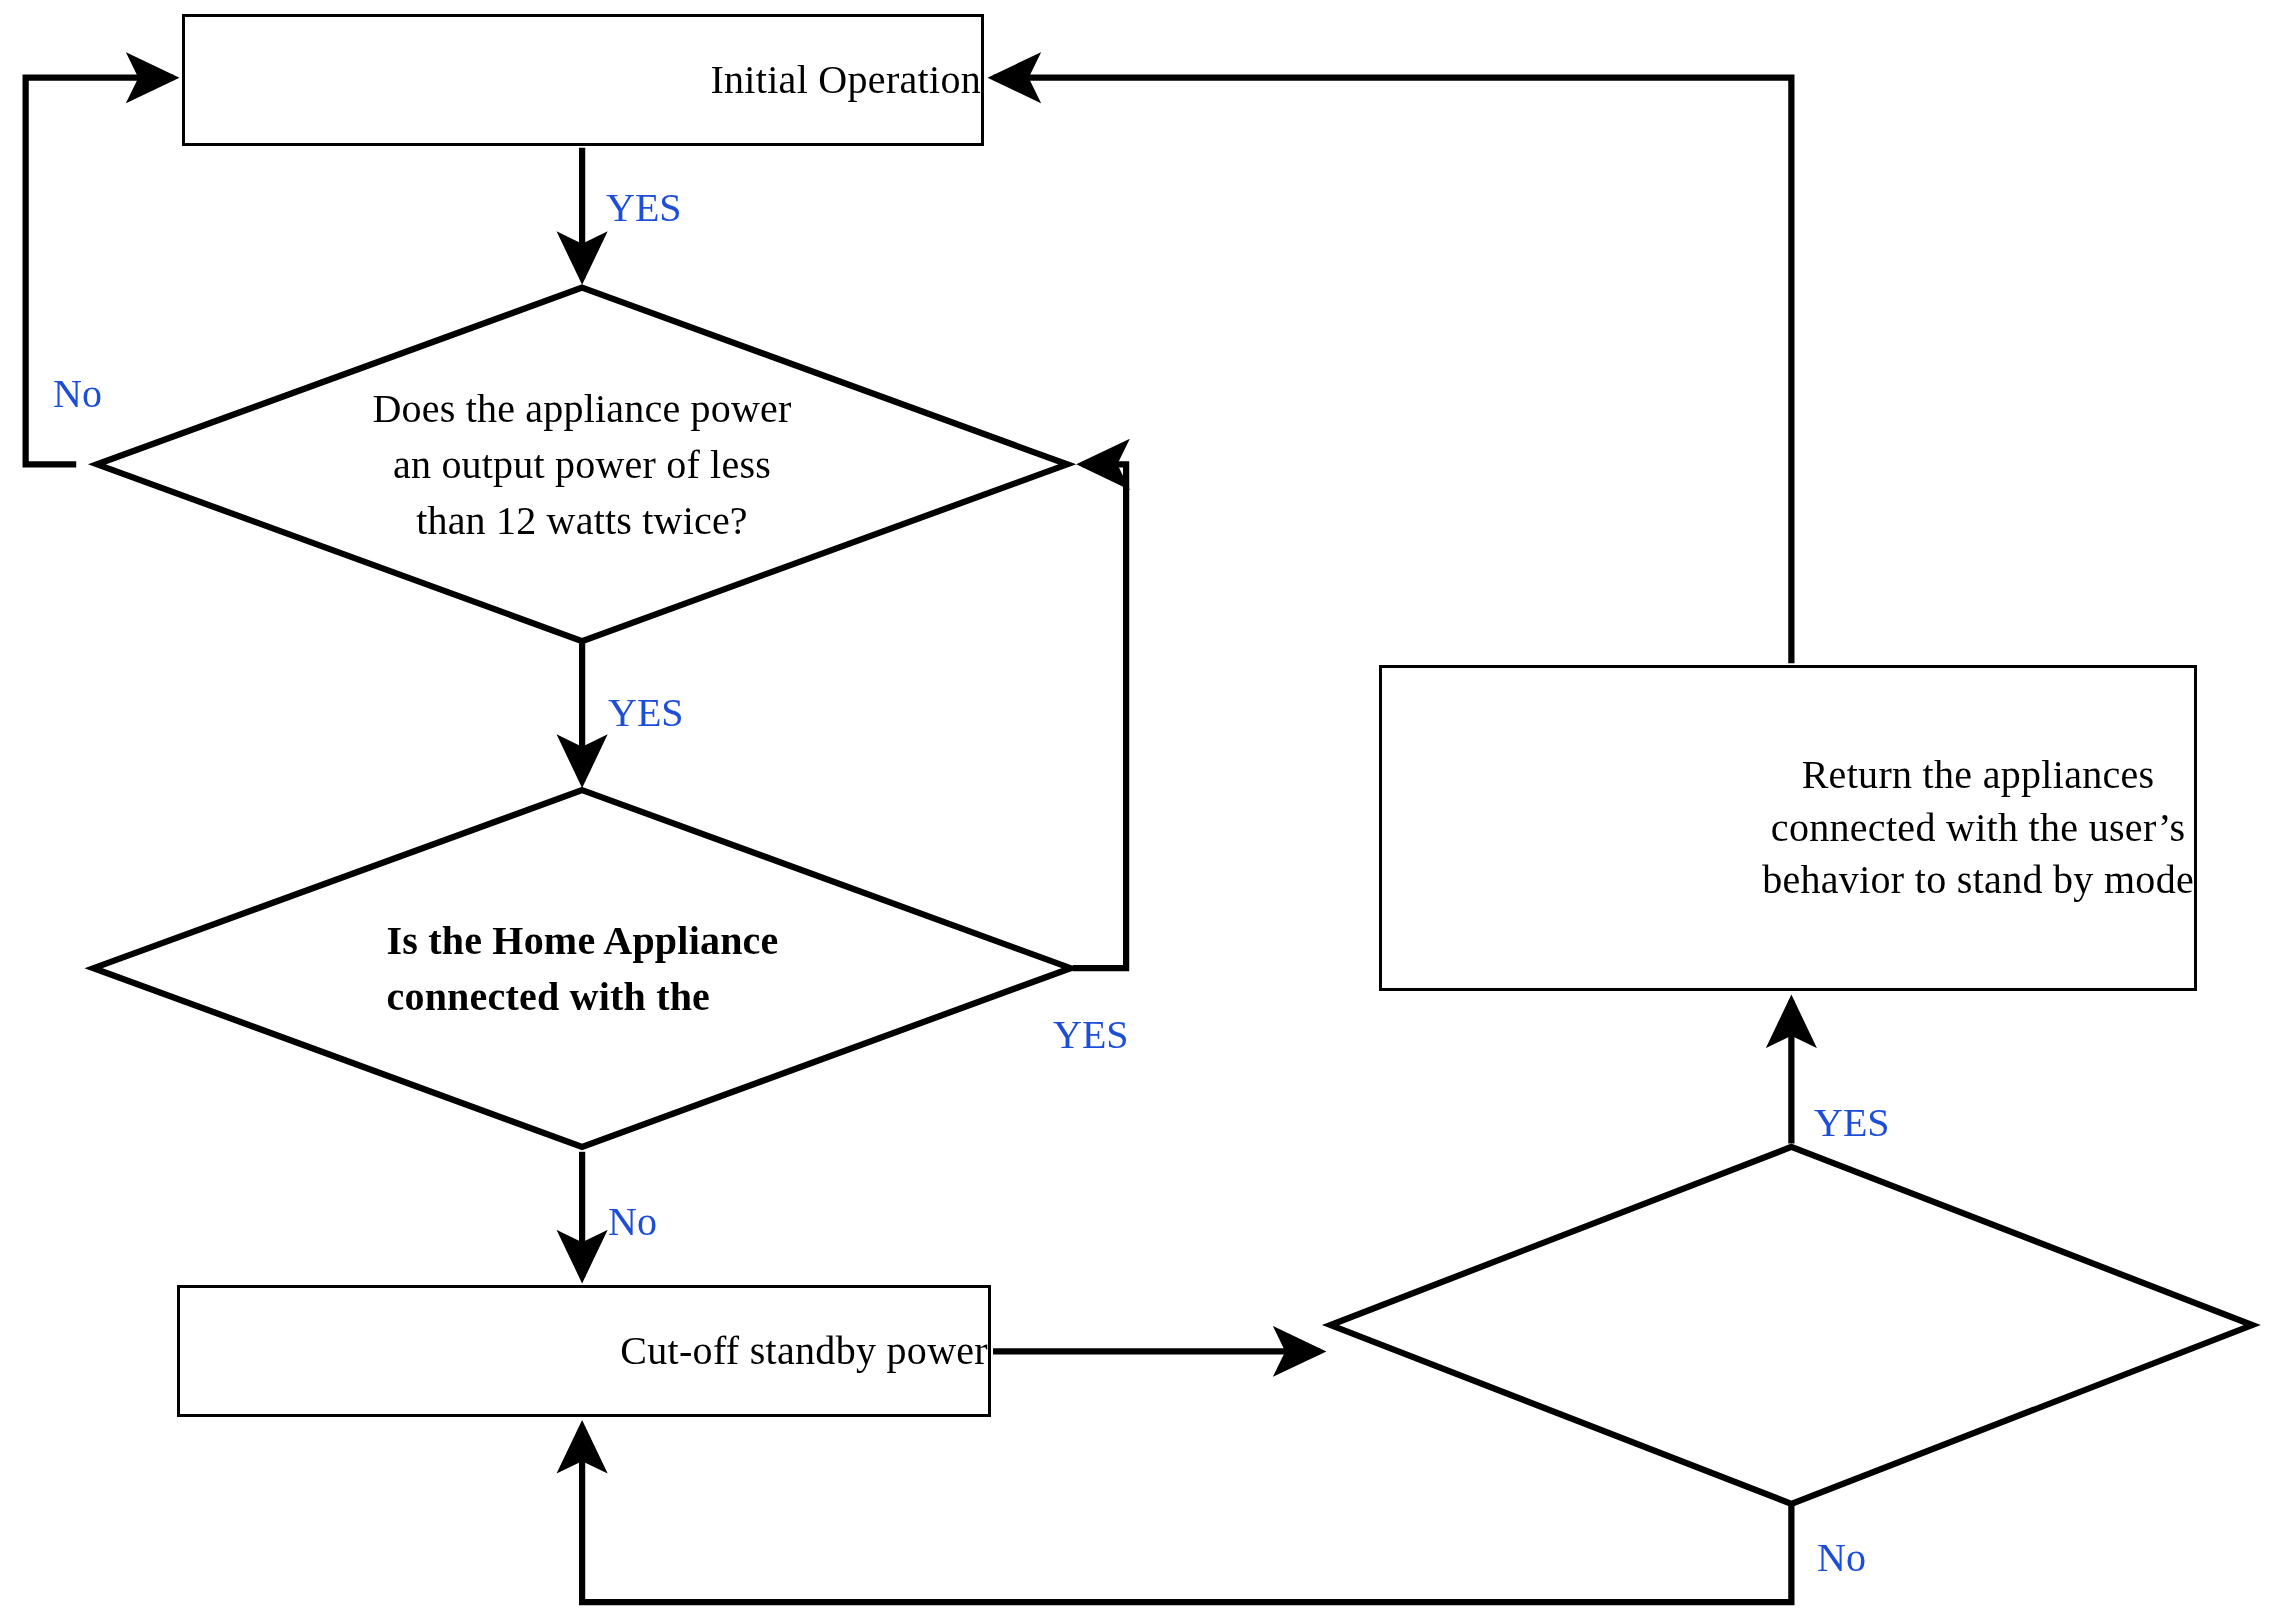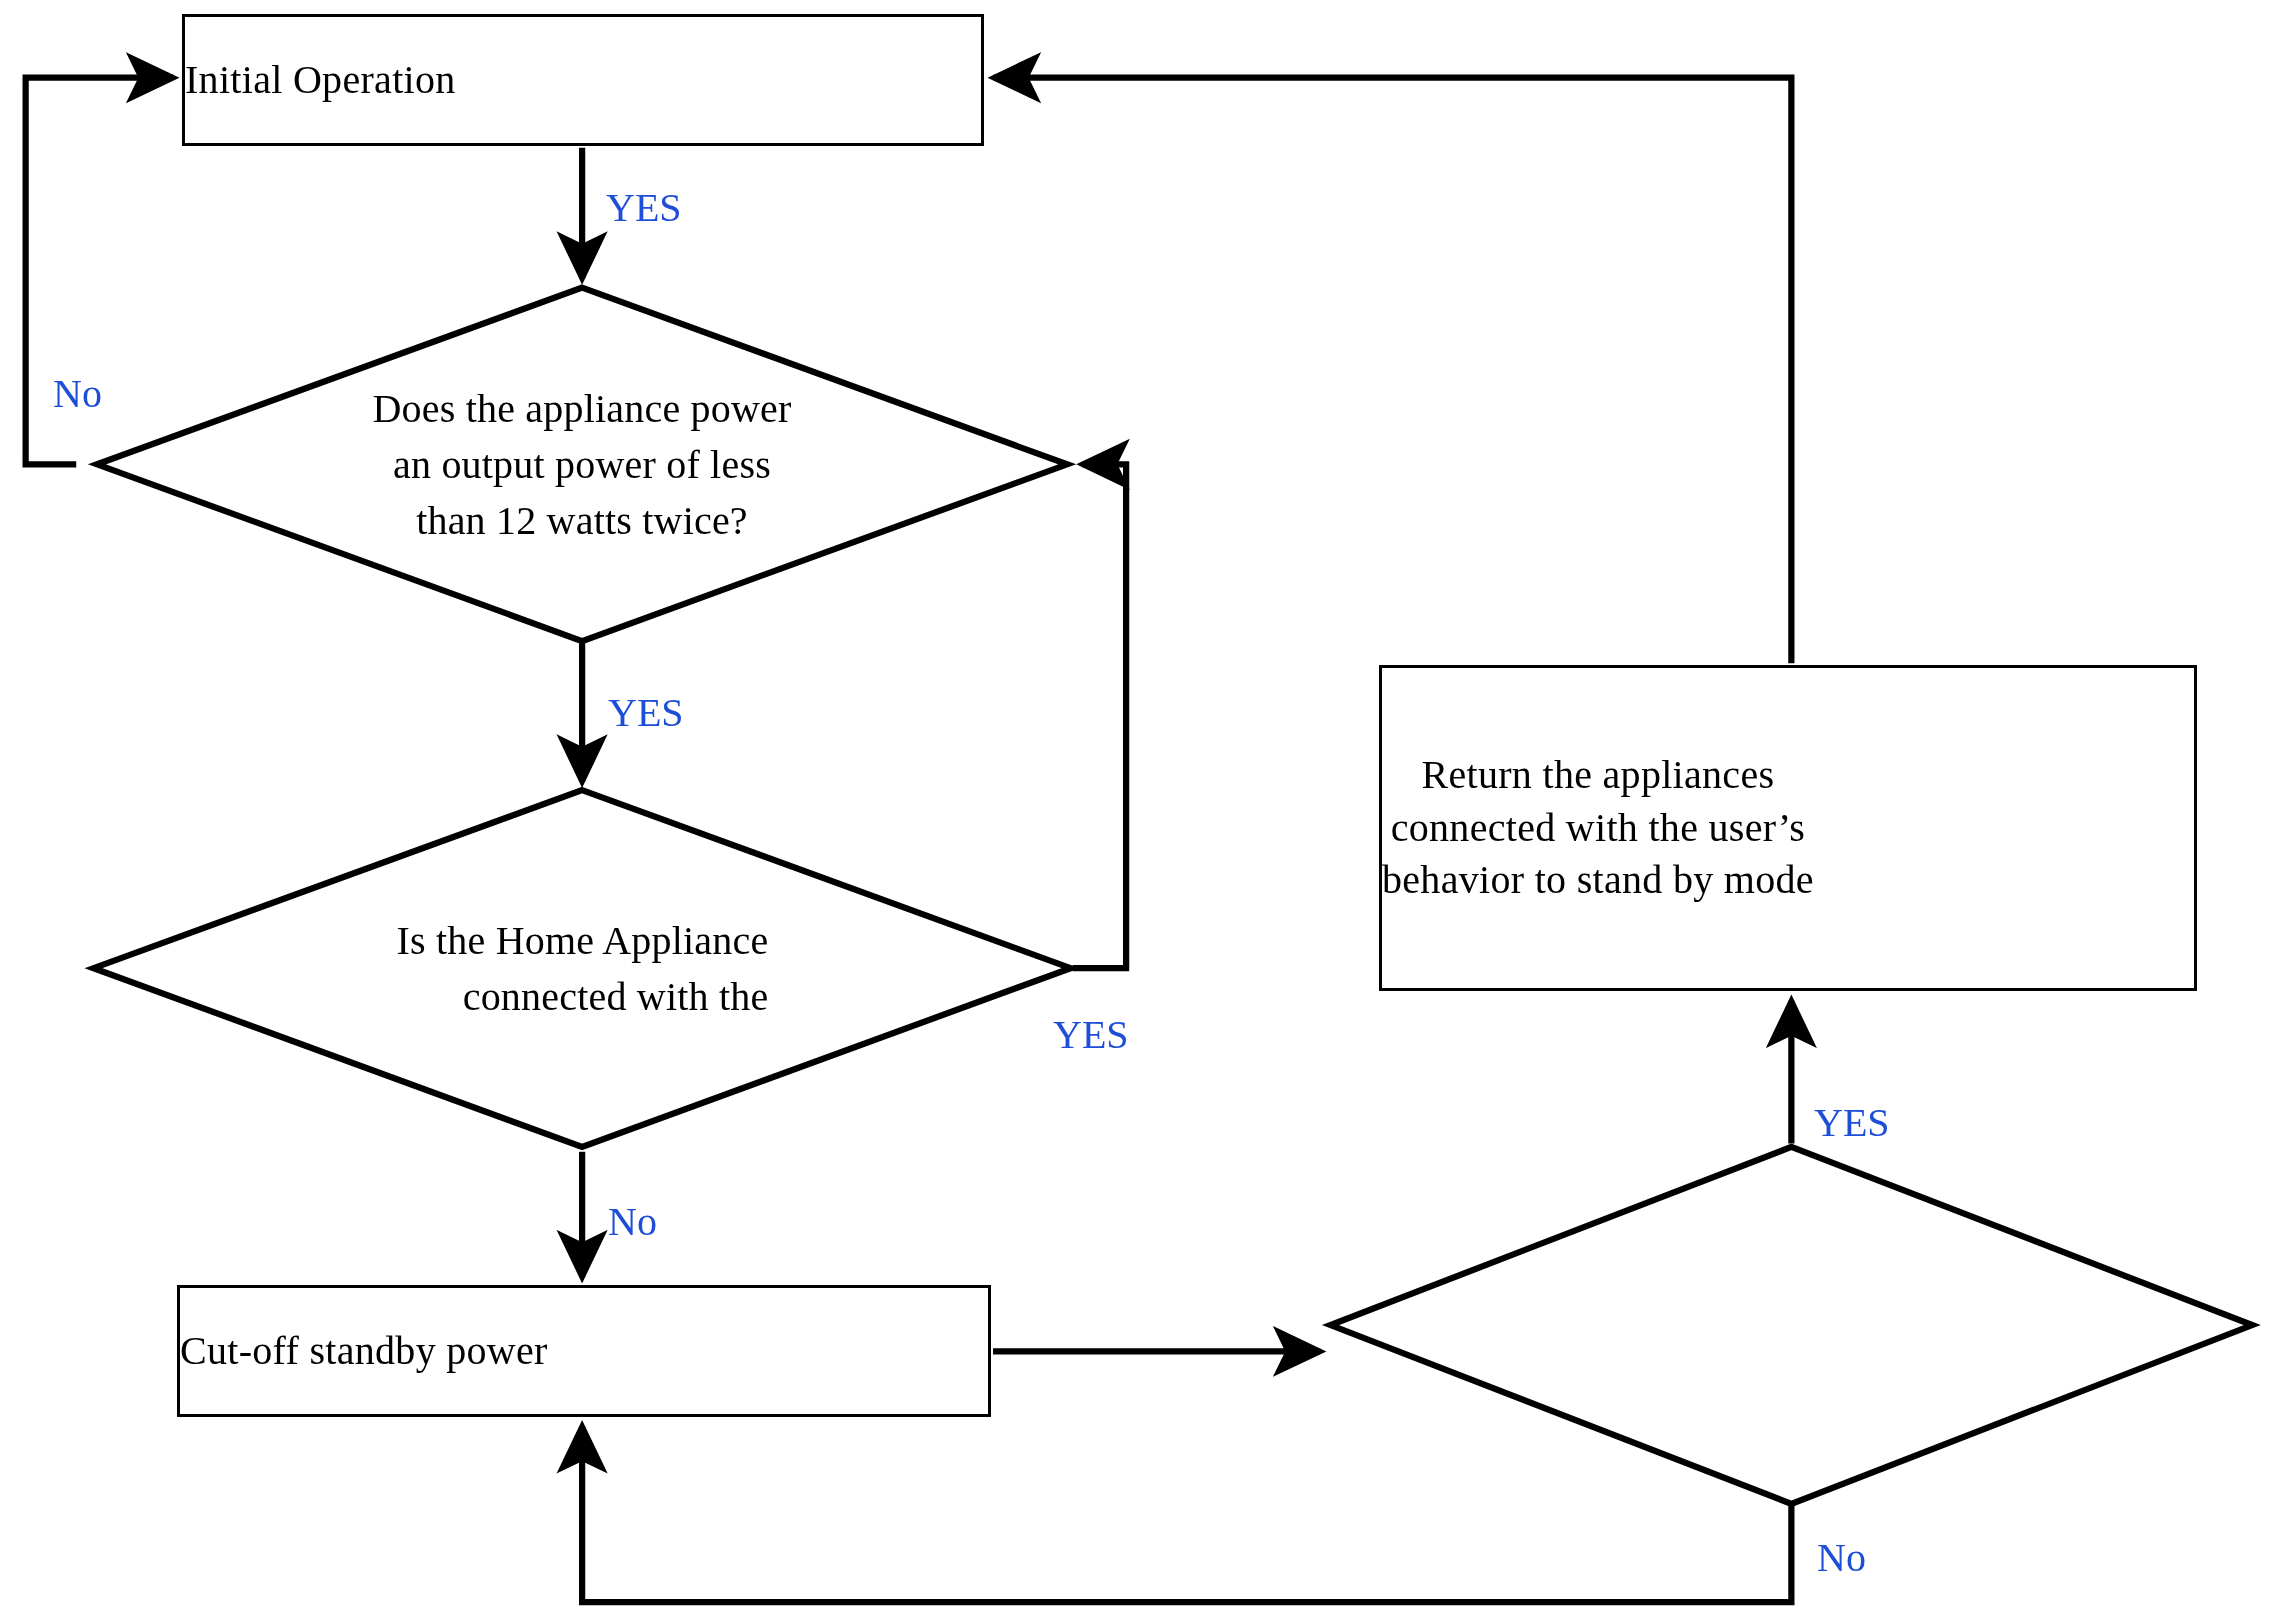--- a/index.html
+++ b/index.html
@@ -1,19 +1,19 @@
 <!DOCTYPE html>
 <html style="font-size:11px"><head>
 <meta charset="utf-8">
 <style>
   html,body{margin:0;padding:0;background:#ffffff;}
   body{width:2273px;height:1621px;overflow:hidden;font-family:"Liberation Serif", serif;}
   #stage{position:relative;width:2273px;height:1621px;background:#fff;}
   svg#wires{position:absolute;left:0;top:0;width:2273px;height:1621px;}
-  .node{position:absolute;box-sizing:border-box;display:flex;align-items:center;justify-content:flex-start;}
+  .node{position:absolute;box-sizing:border-box;display:flex;align-items:center;justify-content:flex-end;}
   .proc{border:3.5px solid #000;background:#fff;}
   .proc .txt{font-size:40px;line-height:1.32;color:#000;text-align:center;letter-spacing:0.3px;}
   .dec{position:absolute;}
   .dec .label{position:absolute;left:0;top:0;width:100%;height:100%;display:flex;align-items:center;justify-content:center;}
   .dec .txt{font-size:40px;line-height:1.40;color:#000;text-align:center;letter-spacing:0.2px;}
   .edge-label{position:absolute;font-size:40px;color:#1d4ed8;white-space:nowrap;line-height:1;}
 </style>
 </head>
 <body>
 
@@ -60,21 +60,21 @@
       <div class="txt">
         <span>Does the appliance  power</span><br>
         <span>an output power of less</span><br>
         <span>than 12 watts twice?</span>
       </div>
     </div>
   </div>
 
   <div class="dec" style="left:94px;top:790px;width:977px;height:357px;">
     <div class="label">
-      <div class="txt" style="text-align:right;">
+      <div class="txt" style="text-align:left;font-weight:bold;">
         <span>Is the Home Appliance</span><br>
         <span>connected  with the</span><br>
       </div>
     </div>
   </div>
 
   <div class="node proc" style="left:1379px;top:665px;width:818px;height:326px;">
     <div class="txt">
       <span>Return the appliances</span><br>
       <span>connected with the user’s</span><br>

